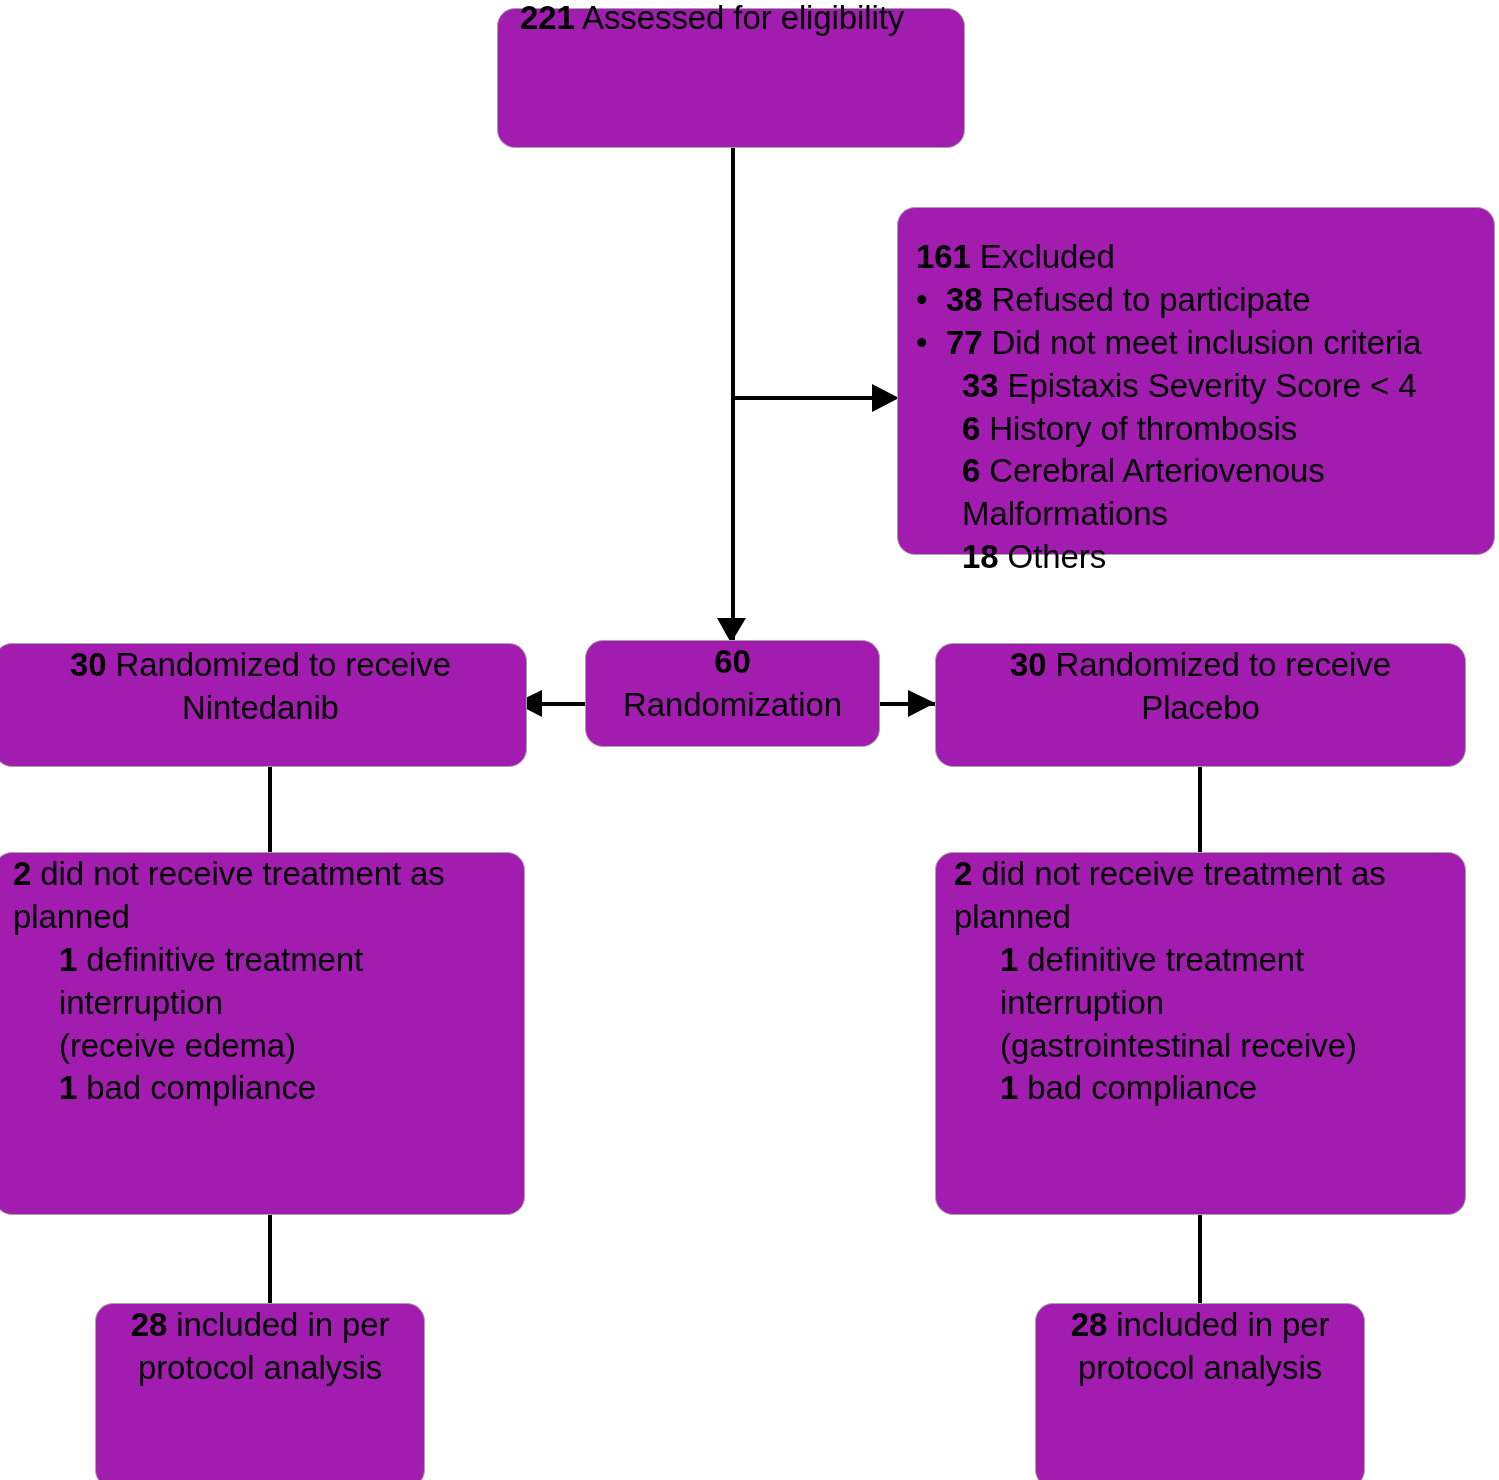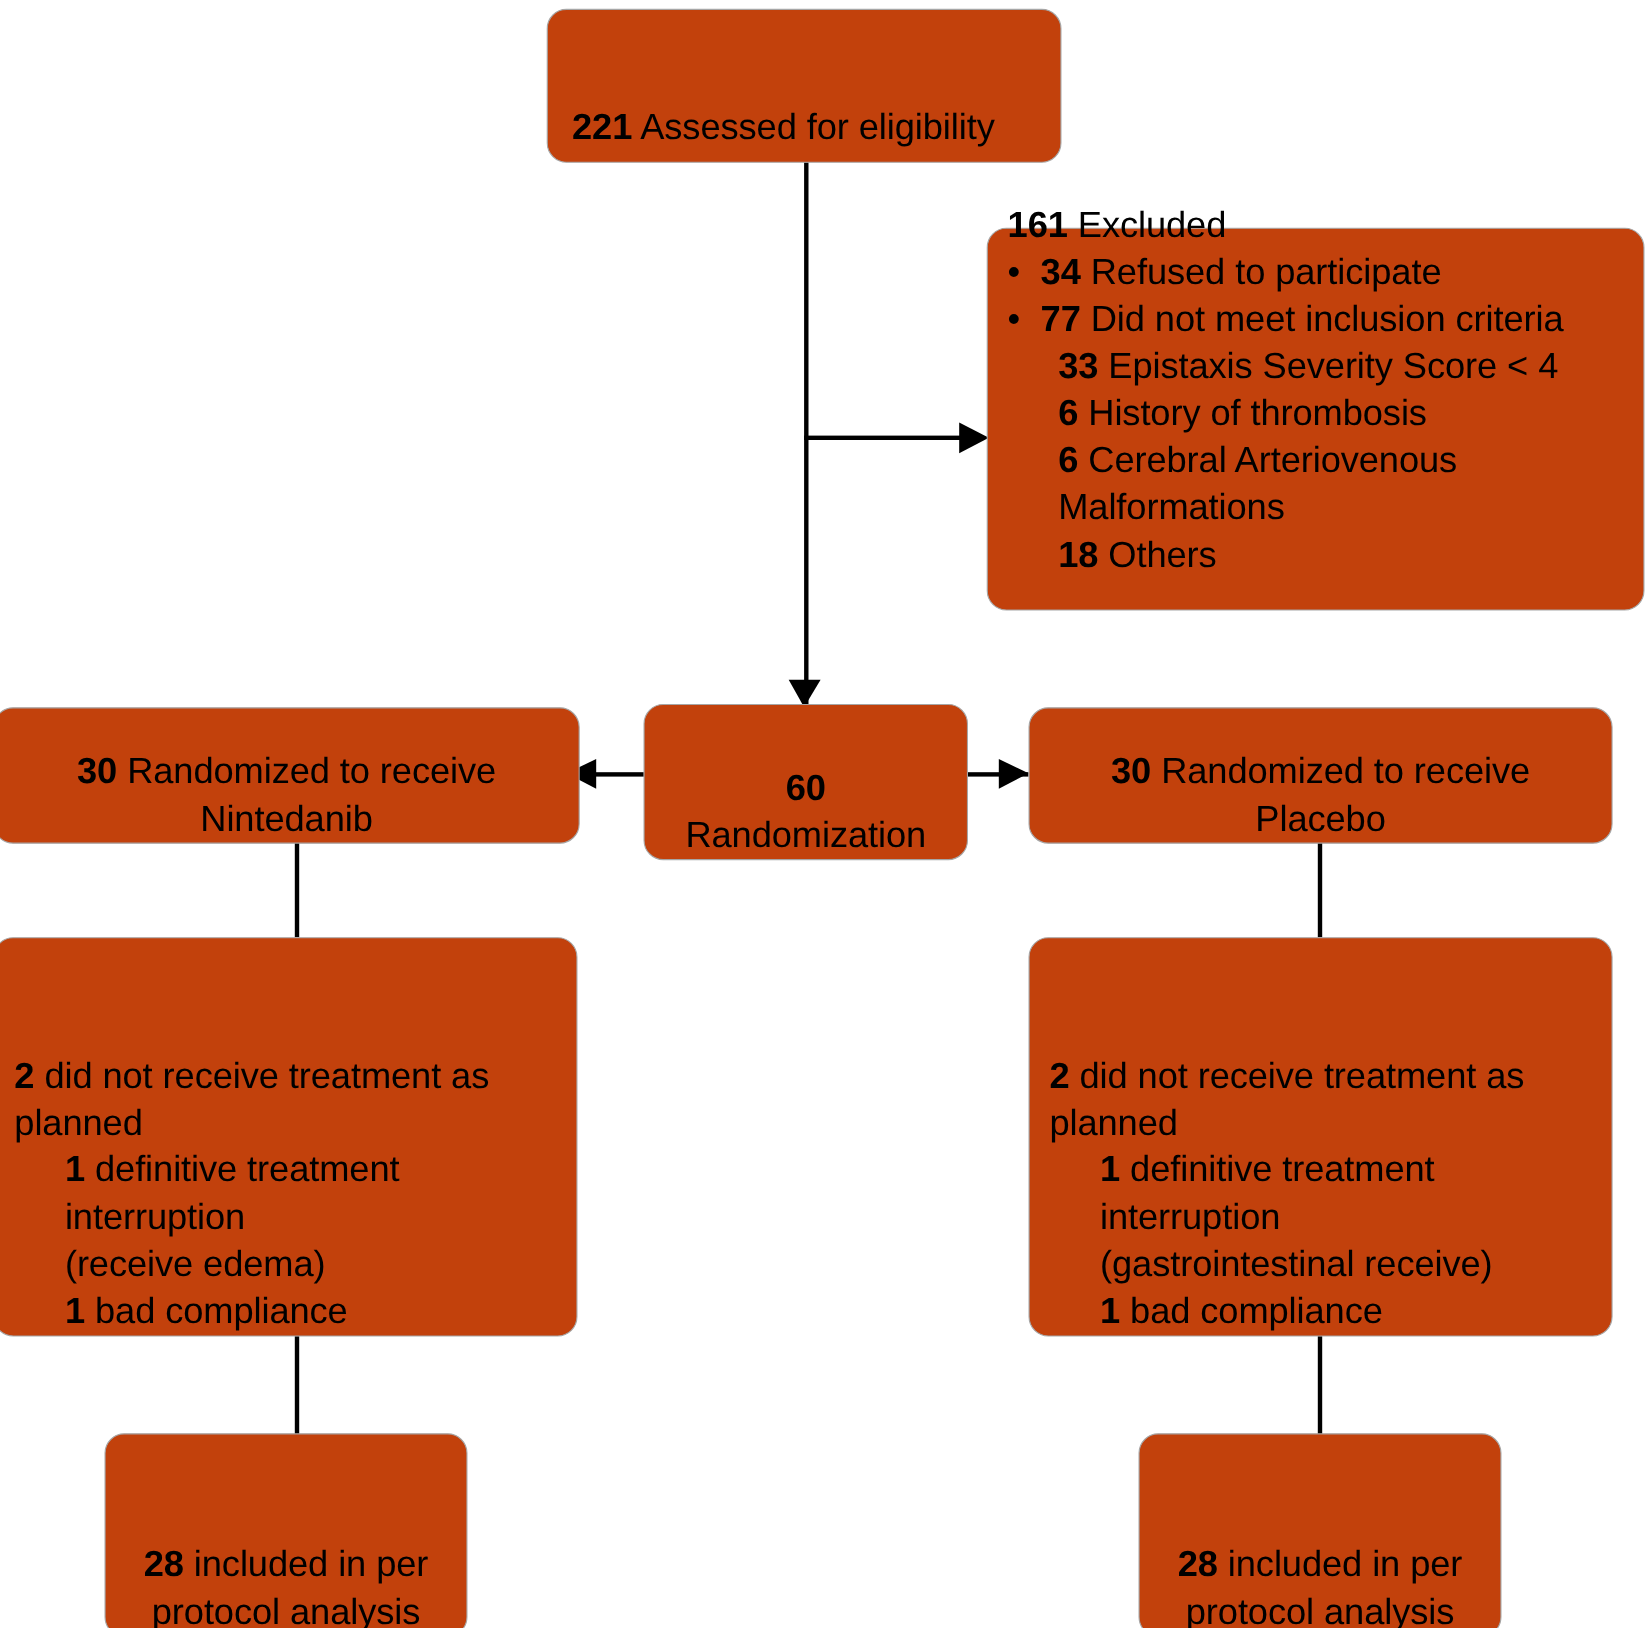--- a/index.html
+++ b/index.html
@@ -16,24 +16,24 @@
     width: 1499px;
     height: 1480px;
     overflow: hidden;
     background: #ffffff;
   }
   .box {
     position: absolute;
     box-sizing: border-box;
     border: 1.5px solid #a6a6a6;
     border-radius: 18px;
-    background: #c2410c;
+    background: #a21caf;
     display: flex;
     flex-direction: column;
-    justify-content: flex-end;
+    justify-content: flex-start;
   }
   .box.pad {
     padding: 10px 22px;
   }
   .txt {
     font-size: 33px;
     line-height: 1.30;
     letter-spacing: -0.1px;
   }
   .txt b { font-weight: bold; }
@@ -96,21 +96,21 @@
 
   <div class="box" style="left:897px; top:207px; width:598px; height:348px; padding:28px 18px;">
     <div class="txt left">
       <b>161</b>
       <span>Excluded</span>
     </div>
 
     <div class="bullet-row">
       <span class="bullet-dot">•</span>
       <span class="txt">
-        <b>34</b>
+        <b>38</b>
         <span>Refused to participate</span>
       </span>
     </div>
 
     <div class="bullet-row">
       <span class="bullet-dot">•</span>
       <span class="txt">
         <b>77</b>
         <span>Did not meet inclusion criteria</span>
       </span>
@@ -129,21 +129,21 @@
         <b>6</b>
         <span>Cerebral Arteriovenous Malformations</span>
       </div>
       <div class="txt left">
         <b>18</b>
         <span>Others</span>
       </div>
     </div>
   </div>
 
-  <div class="box" style="left:585px; top:640px; width:295px; height:142px; padding:0 10px;">
+  <div class="box" style="left:585px; top:640px; width:295px; height:107px; padding:0 10px;">
     <div class="txt center">
       <b>60</b>
     </div>
     <div class="txt center">Randomization</div>
   </div>
 
   <div class="hline" style="left:527px; top:702px; width:58px;"></div>
   <svg class="arrow" style="left:512px; top:689px;" width="34" height="30">
     <polygon points="3,14 30,1 30,28" fill="#000000"></polygon>
   </svg>

